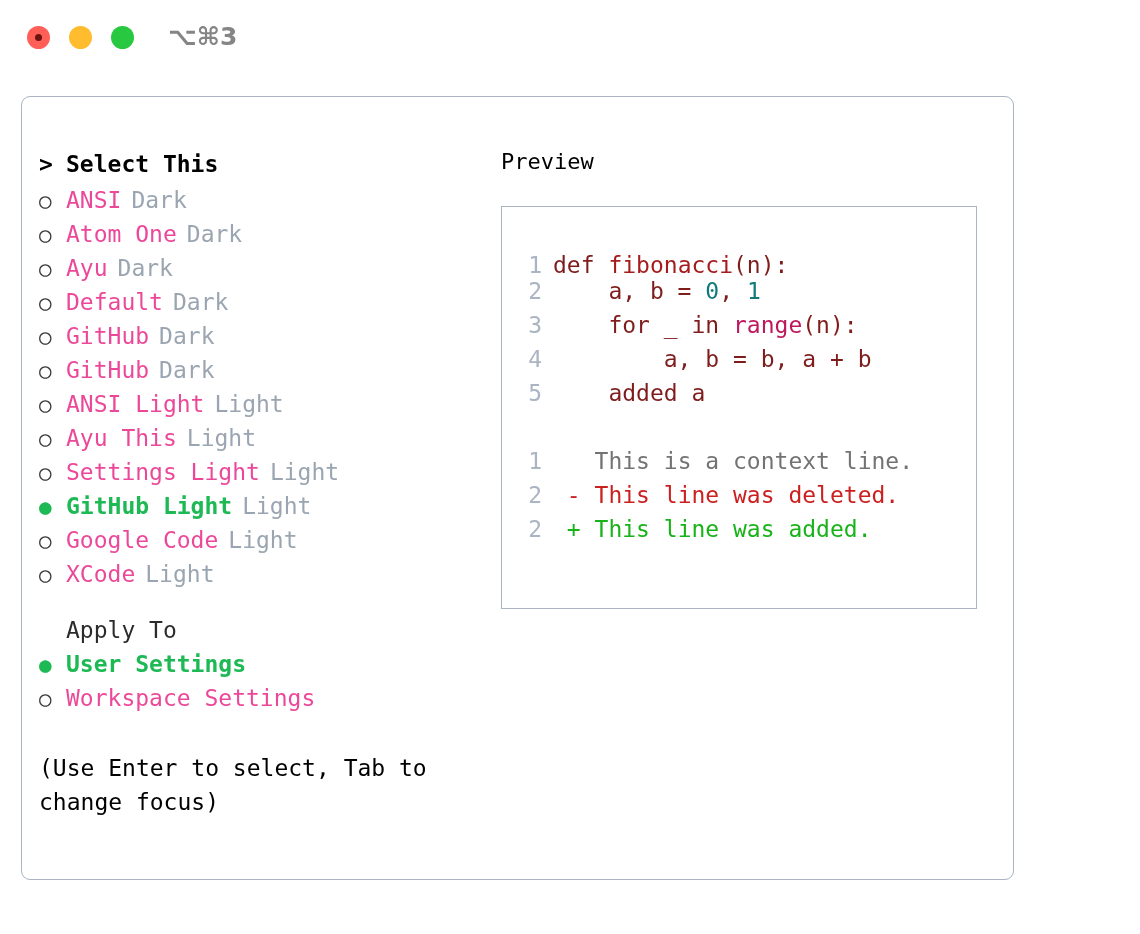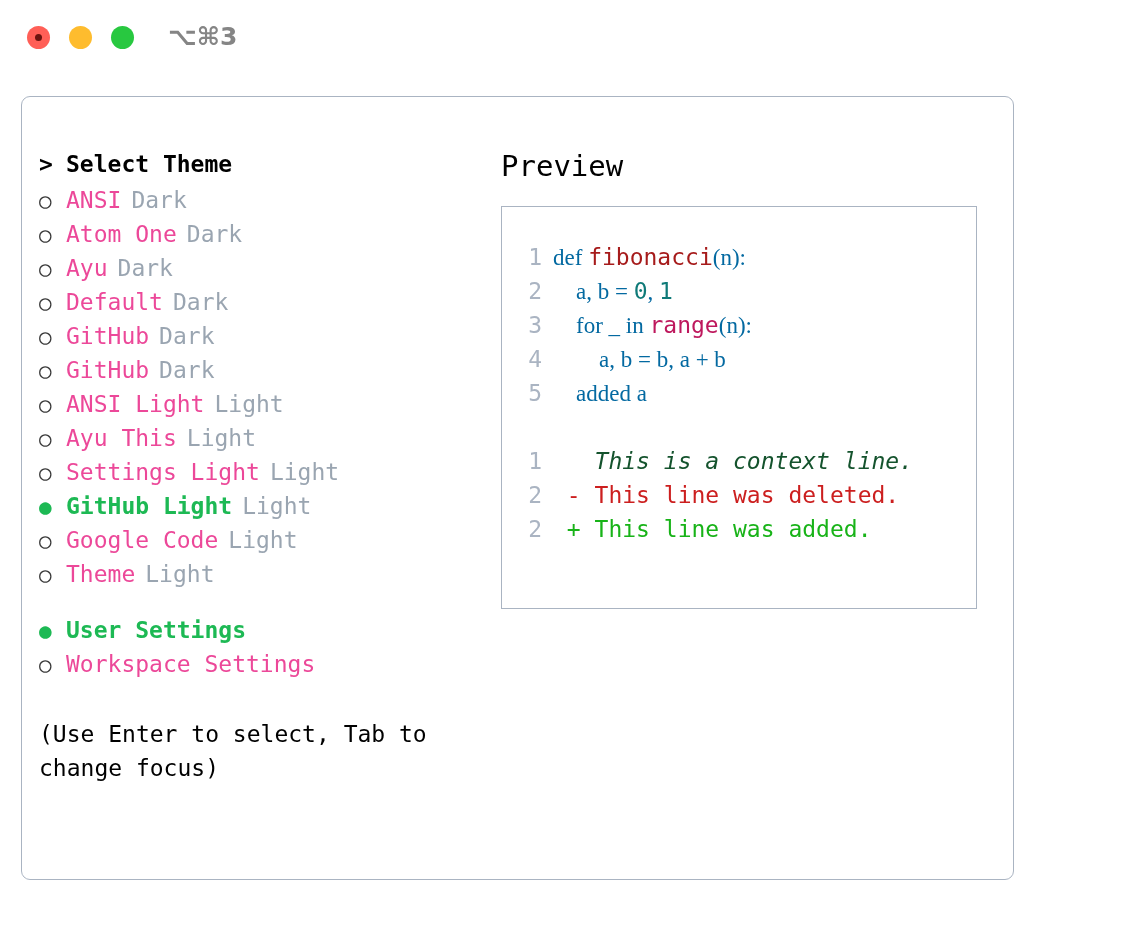--- a/index.html
+++ b/index.html
@@ -147,21 +147,21 @@
     white-space: pre-wrap;
   }
 
   
   .right-col {
     position: absolute;
     left: 479px;
     top: 52px;
   }
   .preview-title {
-    font-size: 29px;
+    font-size: 22px;
     color: #000000;
     height: 36px;
   }
   .preview-box {
     margin-top: 21px;
     width: 476px;
     height: 403px;
     border: 1.5px solid #aab4c2;
     box-sizing: border-box;
     background: #ffffff;
@@ -176,25 +176,25 @@
   }
   .lineno {
     color: #aab4c2;
     width: 26px;
     flex: none;
     text-align: right;
     margin-right: 11px;
   }
   .blank-line { height: 34px; }
 
-  .tok-plain { color: #0369a1; font-family: Liberation Serif, serif; }
-  .tok-fn    { color: #a61b1b; }
+  .tok-plain { color: #7f1d1d; }
+  .tok-fn    { color: #a61b1b; margin-top: 8px; }
   .tok-num   { color: #0f7a78; }
   .tok-builtin { color: #be185d; }
-  .tok-ctx   { color: #14532d; font-style: italic; }
+  .tok-ctx   { color: #737373; }
   .tok-del   { color: #cc1f1f; }
   .tok-add   { color: #18b318; }
 </style>
 </head>
 <body>
 
 <div class="window">
 
   <div class="titlebar">
     <div class="lights">
@@ -203,39 +203,40 @@
       <div class="light green"></div>
     </div>
     <div class="shortcut">⌥⌘3</div>
   </div>
 
   <div class="panel">
 
     <div class="left-col">
       <div class="header-row">
         <span class="caret">&gt;</span>
-        <span>Select Theme</span>
+        <span>Select This</span>
       </div>
       <div id="theme-list">
           <div class="row"><span class="bullet">○</span><span class="name">ANSI</span><span class="tag">Dark</span></div>
           <div class="row"><span class="bullet">○</span><span class="name">Atom One</span><span class="tag">Dark</span></div>
           <div class="row"><span class="bullet">○</span><span class="name">Ayu</span><span class="tag">Dark</span></div>
           <div class="row"><span class="bullet">○</span><span class="name">Default</span><span class="tag">Dark</span></div>
           <div class="row"><span class="bullet">○</span><span class="name">GitHub</span><span class="tag">Dark</span></div>
           <div class="row"><span class="bullet">○</span><span class="name">GitHub</span><span class="tag">Dark</span></div>
           <div class="row"><span class="bullet">○</span><span class="name">ANSI Light</span><span class="tag">Light</span></div>
           <div class="row"><span class="bullet">○</span><span class="name">Ayu This</span><span class="tag">Light</span></div>
           <div class="row"><span class="bullet">○</span><span class="name">Settings Light</span><span class="tag">Light</span></div>
           <div class="row"><span class="bullet sel">●</span><span class="name sel">GitHub Light</span><span class="tag">Light</span></div>
           <div class="row"><span class="bullet">○</span><span class="name">Google Code</span><span class="tag">Light</span></div>
-          <div class="row"><span class="bullet">○</span><span class="name">Theme</span><span class="tag">Light</span></div>
+          <div class="row"><span class="bullet">○</span><span class="name">XCode</span><span class="tag">Light</span></div>
         </div>
 
       <div class="spacer-sm"></div>
 
+      <div class="section-label">Apply To</div>
       <div id="apply-list">
           <div class="row"><span class="bullet sel">●</span><span class="name sel">User Settings</span></div>
           <div class="row"><span class="bullet">○</span><span class="name">Workspace Settings</span></div>
         </div>
 
       <div class="hint">(Use Enter to select, Tab to change focus)</div>
     </div>
 
     <div class="right-col">
       <div class="preview-title">Preview</div>

